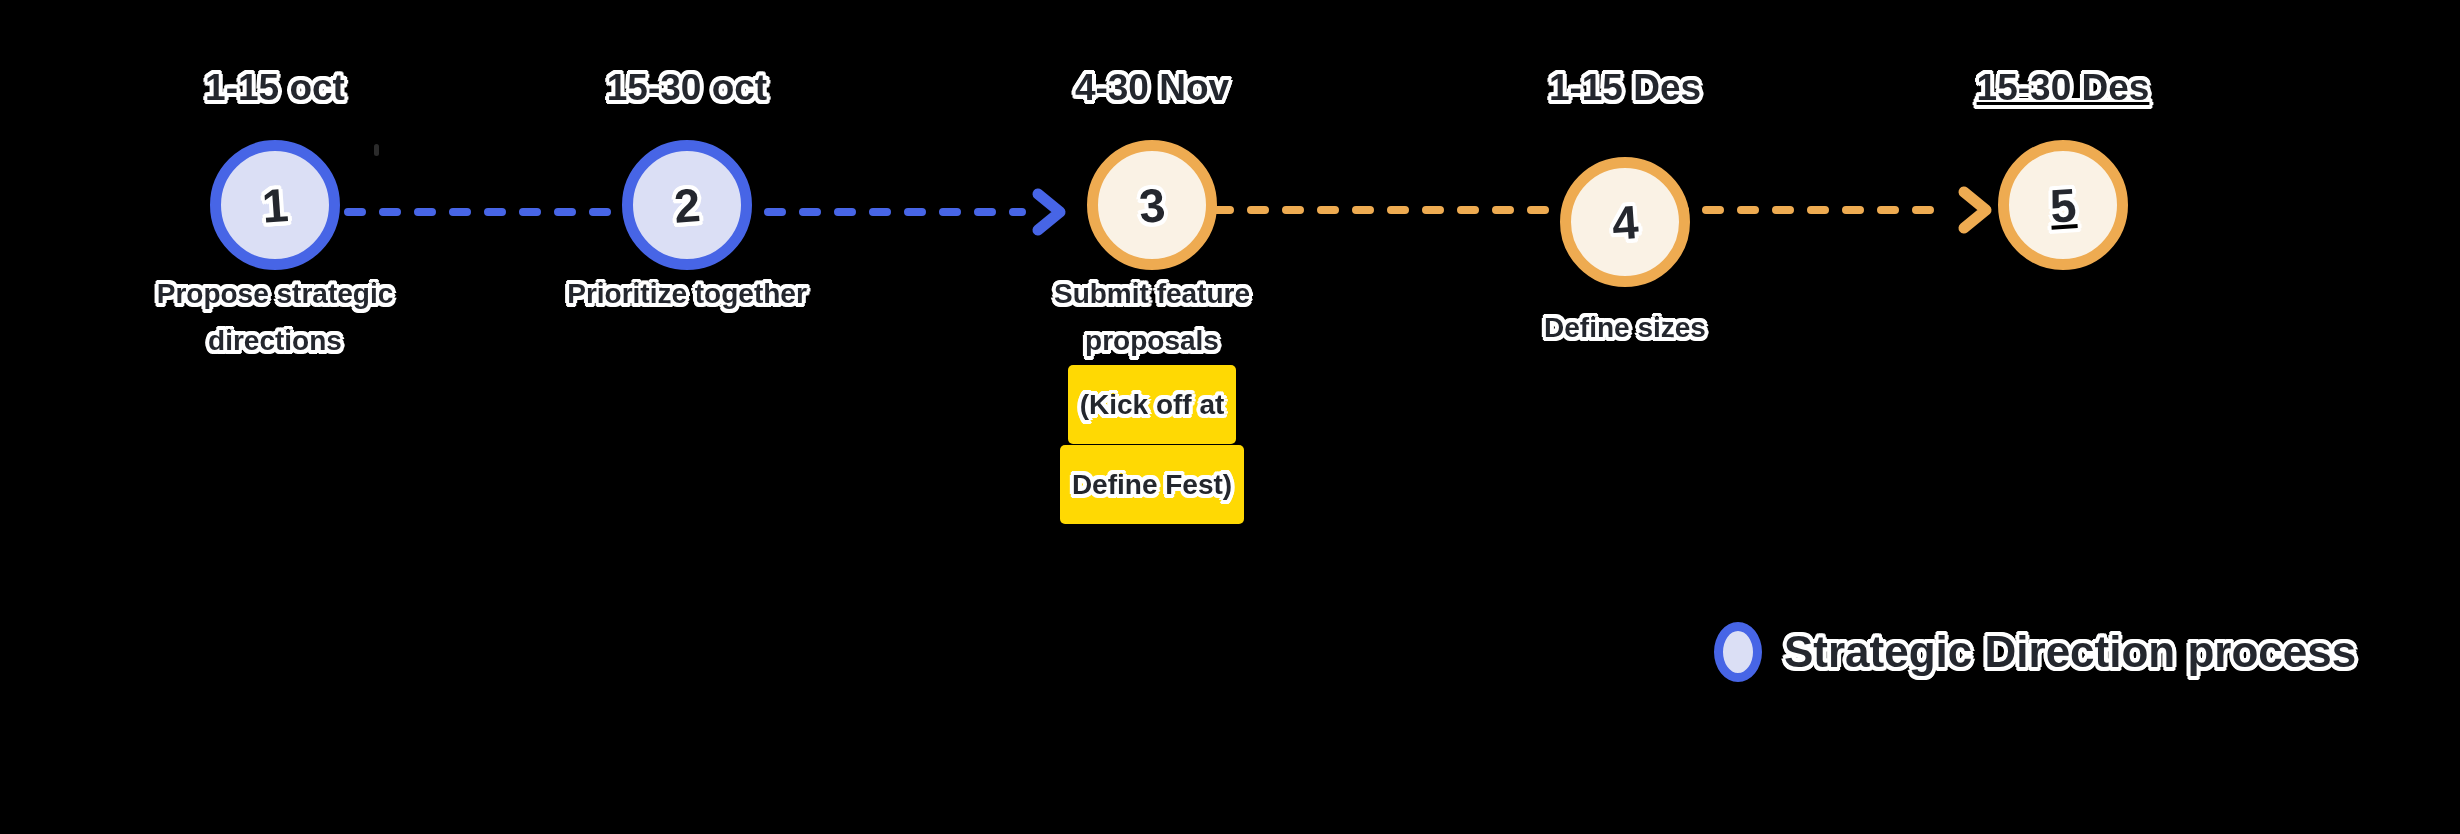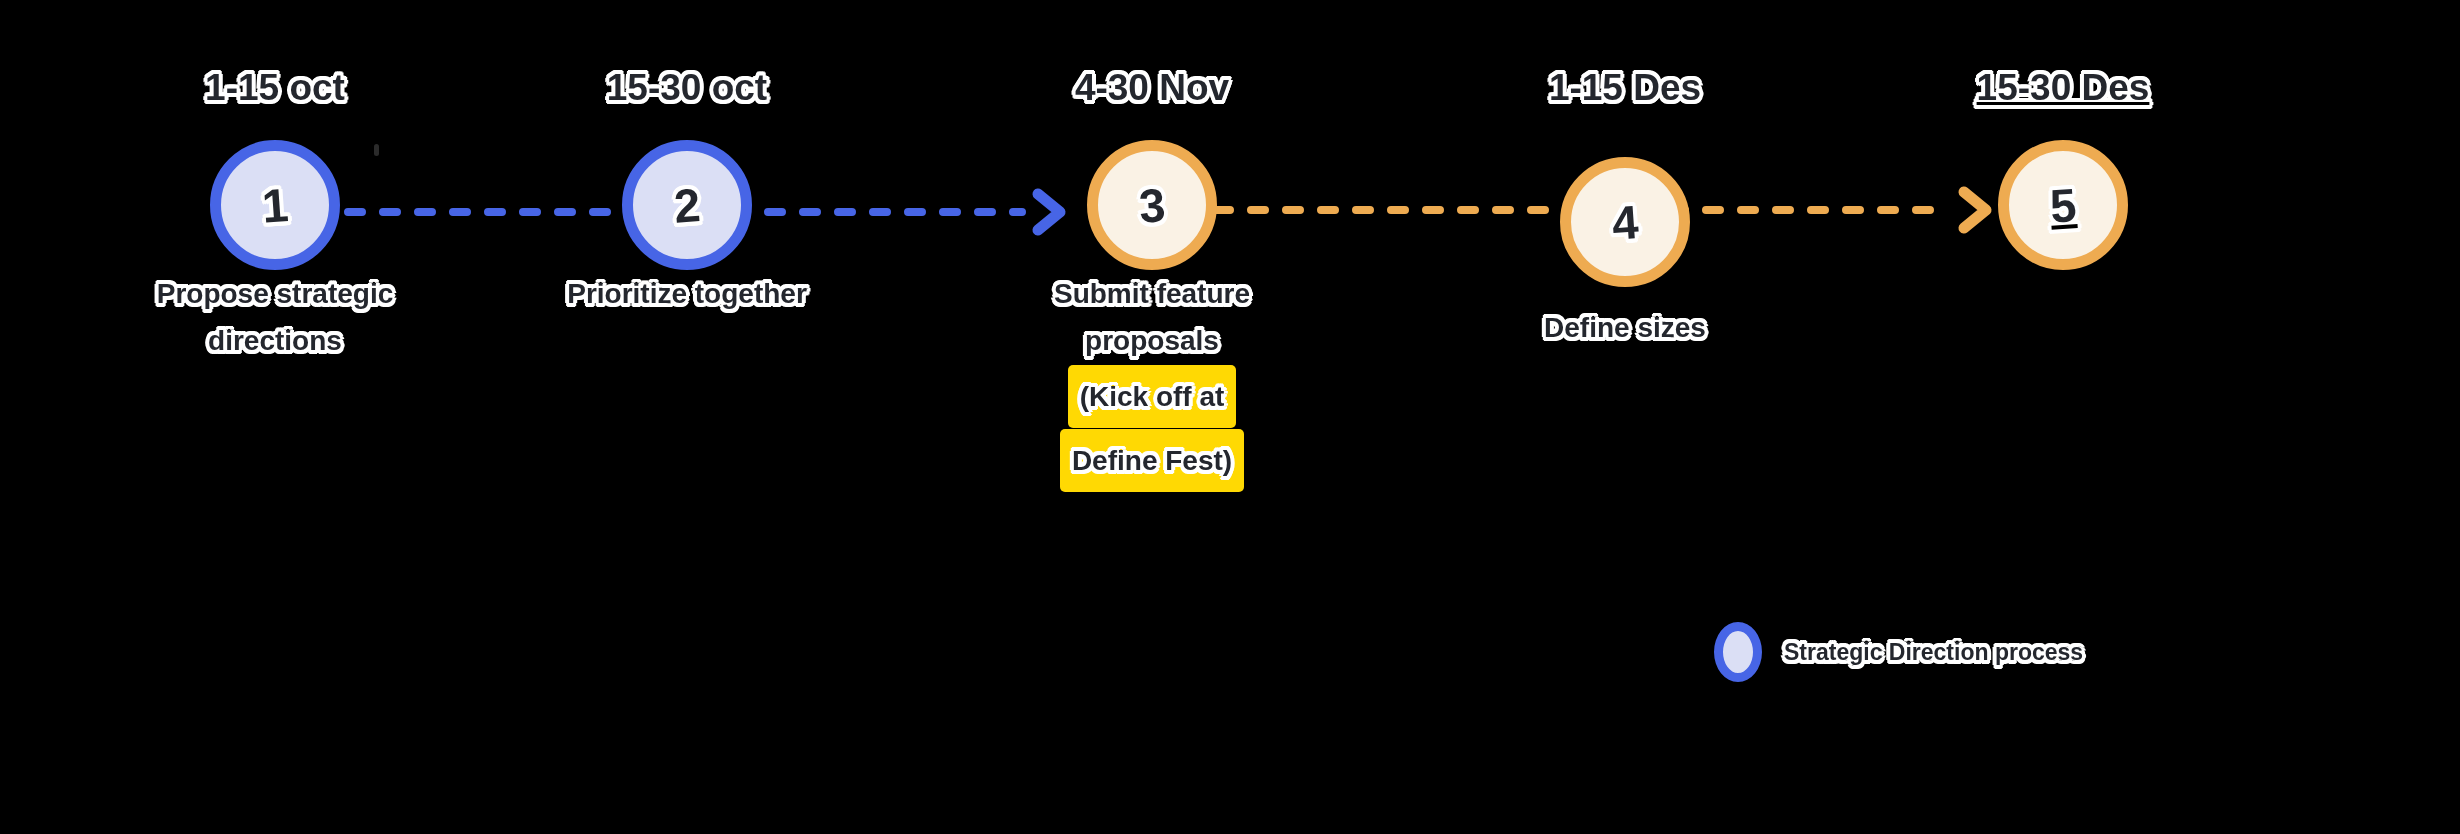--- a/index.html
+++ b/index.html
@@ -65,32 +65,32 @@
   .circle.features{border:11px solid var(--features-border);background:var(--features-fill);}
   .num{
     font-size:47px;line-height:1;transform:rotate(-4deg);
   }
   .label{
     text-align:center;font-size:28px;line-height:47px;
   }
   .label .line{display:block;white-space:nowrap;}
   .label .hl{
     display:inline-block;background:var(--highlight);
-    border-radius:5px;padding:8px 12px;margin-top:1px;
+    border-radius:5px;padding:16px 12px;margin-top:1px;
   }
 
   .legend{
     position:absolute;left:1714px;top:622px;
     display:flex;flex-direction:column;gap:26px;
   }
   .legend-row{display:flex;align-items:center;gap:22px;}
   .swatch{width:48px;height:60px;border-radius:50%;}
   .swatch.strategic{border:9px solid var(--strategic-border);background:var(--strategic-fill);}
   .swatch.features{border:9px solid var(--features-border);background:var(--features-fill);}
-  .legend-label{font-size:23px;line-height:60px;white-space:nowrap;}
+  .legend-label{font-size:44px;line-height:60px;white-space:nowrap;}
 
   .artifact{
     position:absolute;left:374px;top:144px;width:5px;height:12px;
     background:#2b2b2b;border-radius:3px;
   }
 </style>
 </head>
 <body>
 
 <div class="canvas">

